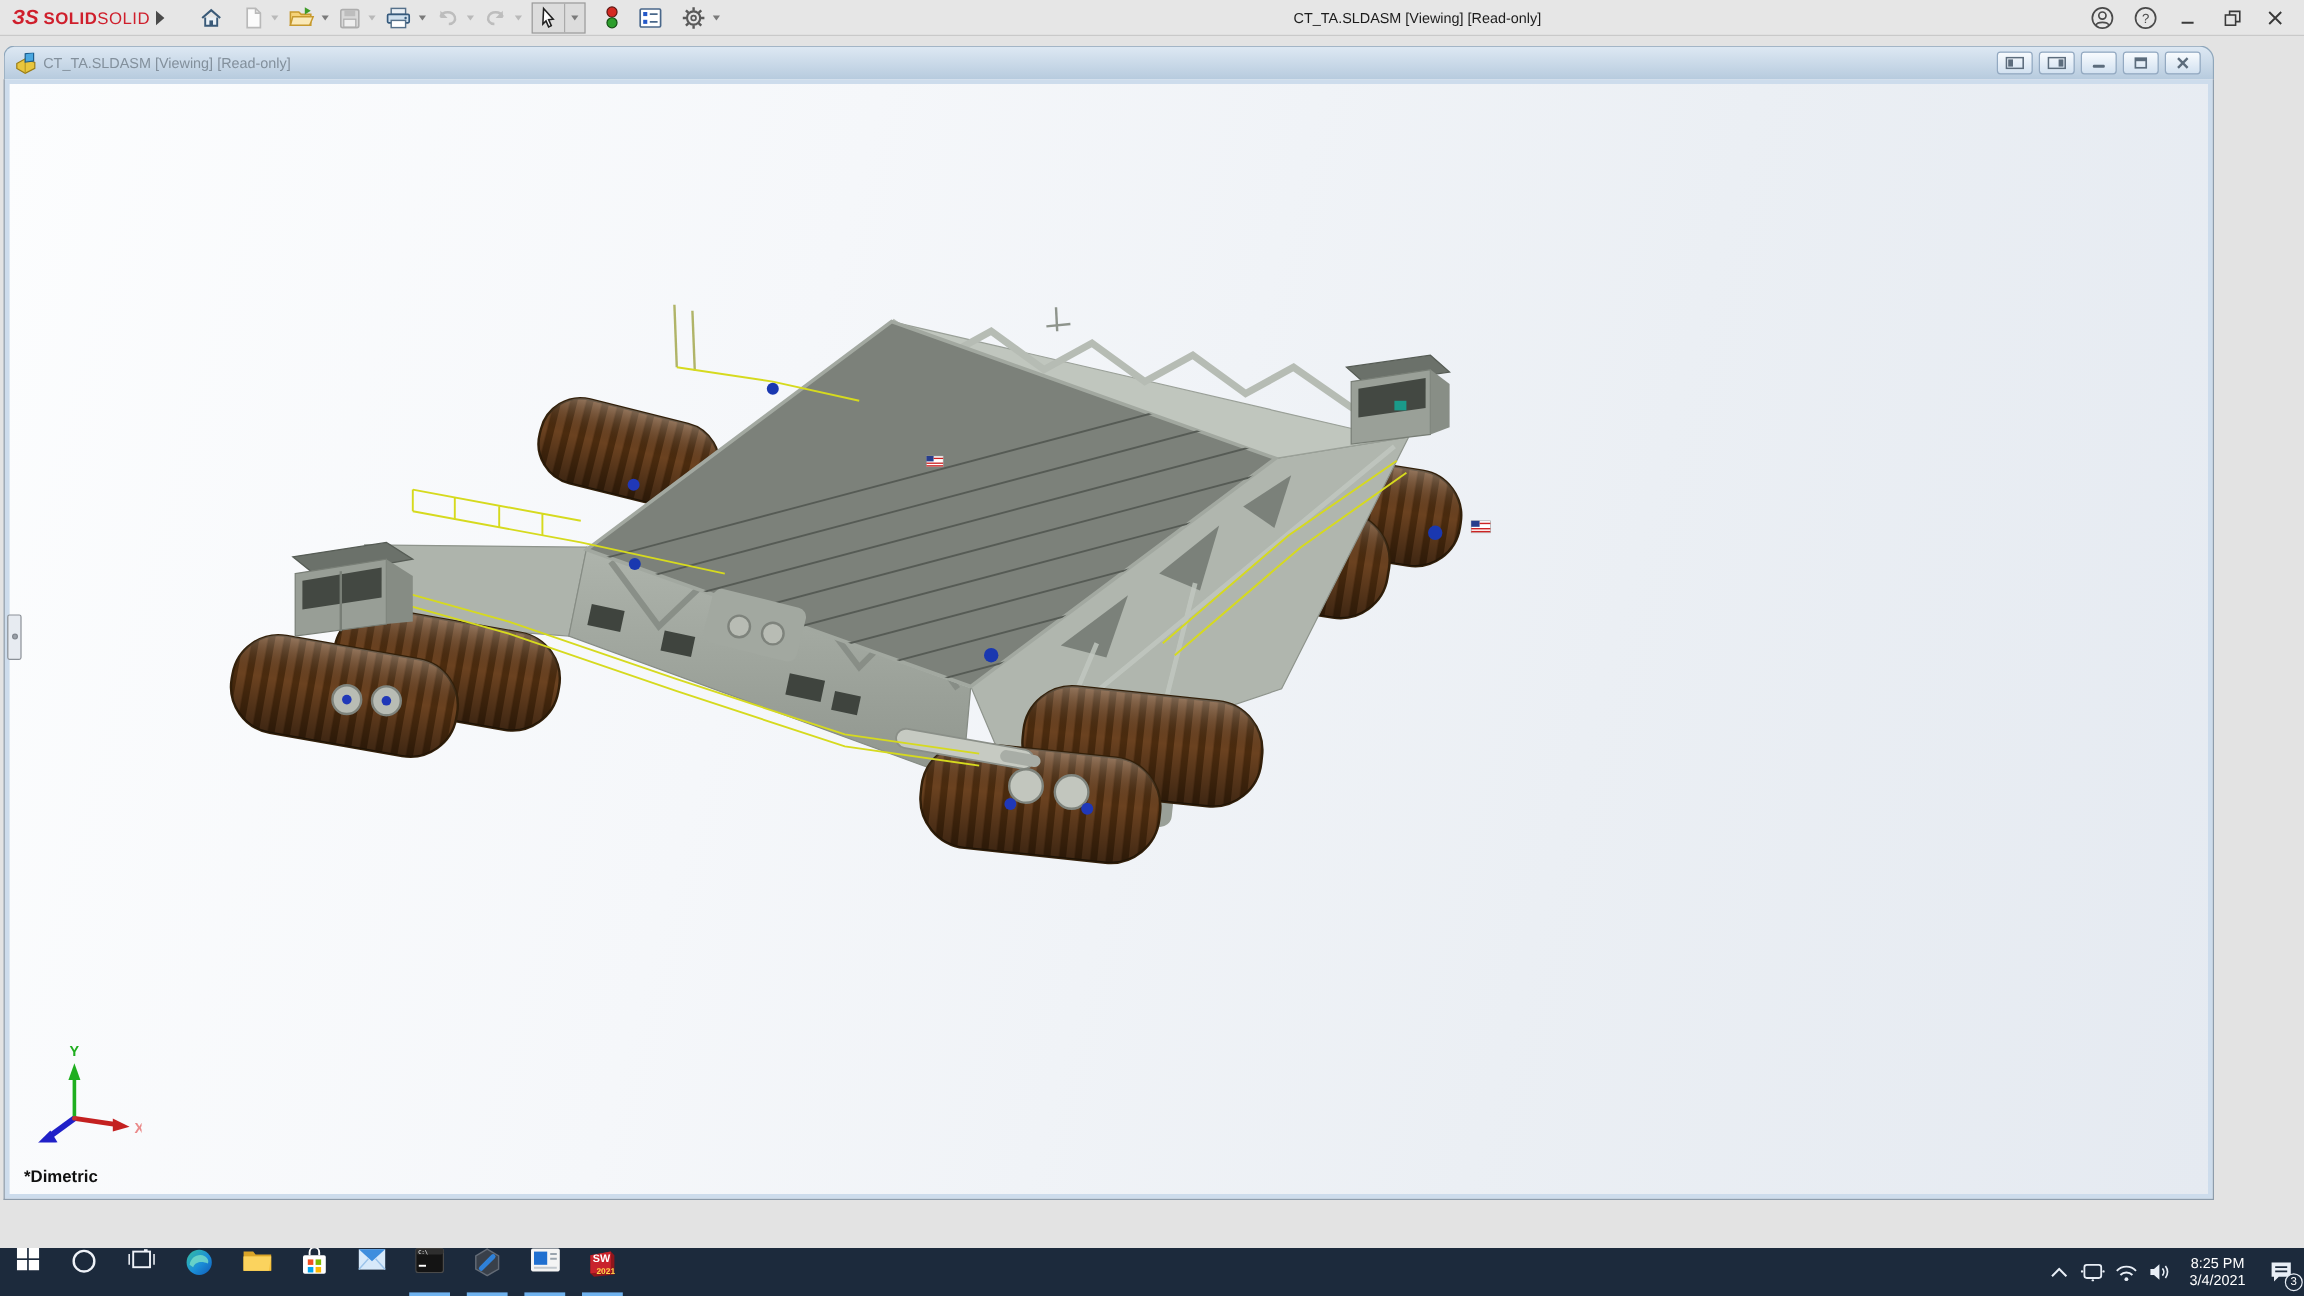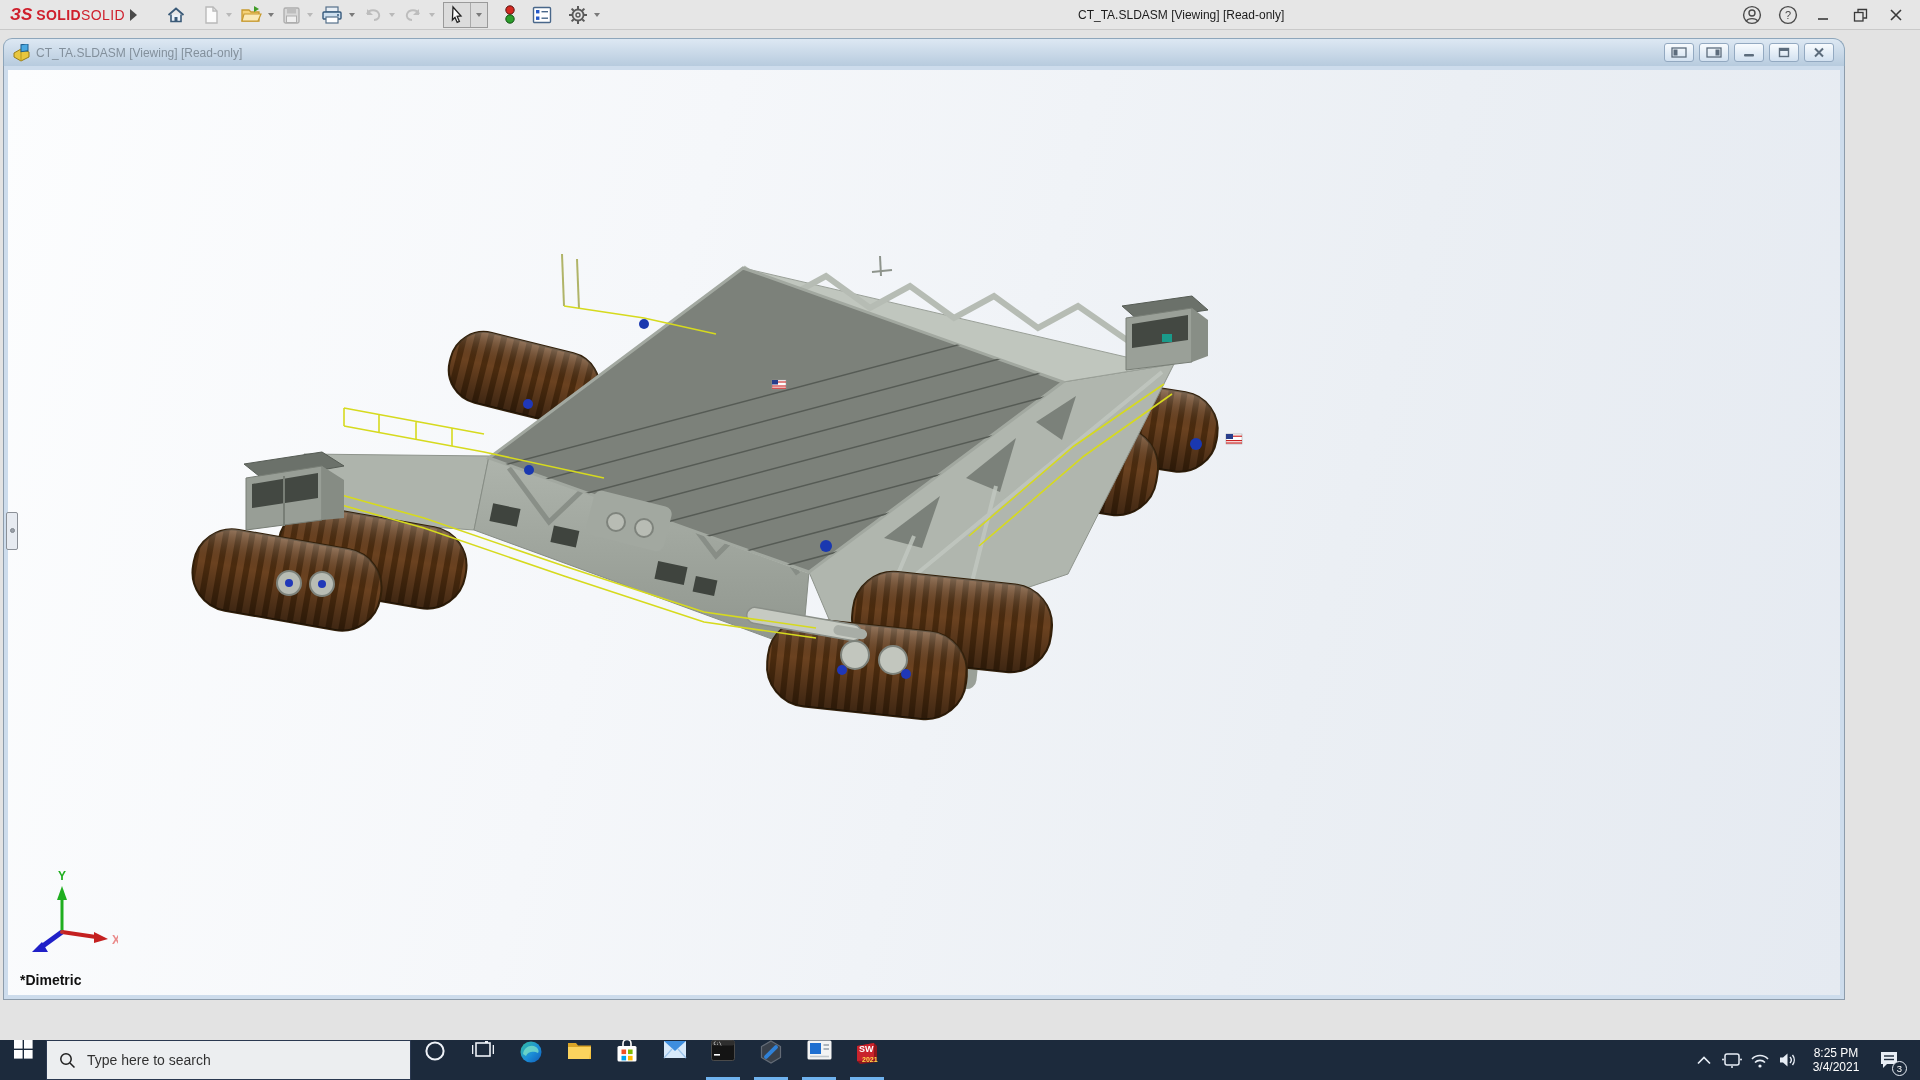--- a/index.html
+++ b/index.html
@@ -57,21 +57,21 @@
   #taskbar { position:absolute; left:0; top:1040px; width:1920px; height:40px;
     background:#1c2a3c; display:flex; align-items:center; z-index:40; }
   .tb-slot { width:48px; height:40px; display:flex; align-items:flex-start; justify-content:center; position:relative; }
   #start-btn { width:46px; }
   #search-box { width:365px; height:40px; background:#eceef0; border:1px solid #2a3850;
     display:flex; align-items:center; padding-left:12px; gap:11px; }
   #search-box input { border:none; outline:none; background:transparent; font-size:14px;
     color:#1f1f1f; width:300px; font-family:"Liberation Sans",sans-serif; }
   #search-box input::placeholder { color:#1f1f1f; opacity:.92; }
   .runline { position:absolute; left:7px; bottom:0; width:34px; height:3px; background:#6fb2ee; }
-  #tray { margin-left:auto; display:flex; align-items:center; gap:8px; padding-right:16px; }
+  #tray { margin-left:auto; display:flex; align-items:center; gap:8px; padding-right:4px; }
   .tray-icon { width:20px; height:40px; display:flex; align-items:center; justify-content:center; }
   #clock { width:60px; text-align:center; color:#fff; font-size:12px; line-height:14px; }
   #action-center { width:30px; height:40px; position:relative; display:flex; align-items:center; justify-content:center; }
   #ac-badge { position:absolute; right:-3px; bottom:4px; width:15px; height:15px; border-radius:50%;
     background:#1c2a3c; border:1.5px solid #e8eef6; color:#fff; font-size:9.5px;
     display:flex; align-items:center; justify-content:center; }
 </style>
 </head>
 <body>
 
@@ -465,27 +465,20 @@
 <div id="taskbar">
   <div class="tb-slot" id="start-btn">
     <svg width="19" height="19" viewBox="0 0 19 19">
       <rect x="0" y="0" width="8.6" height="8.6" fill="#fff"></rect>
       <rect x="10" y="0" width="8.6" height="8.6" fill="#fff"></rect>
       <rect x="0" y="10" width="8.6" height="8.6" fill="#fff"></rect>
       <rect x="10" y="10" width="8.6" height="8.6" fill="#fff"></rect>
     </svg>
   </div>
 
-  <div id="search-box">
-    <svg width="17" height="17" viewBox="0 0 17 17">
-      <circle cx="7" cy="7" r="5.2" fill="none" stroke="#1f1f1f" stroke-width="1.5"></circle>
-      <line x1="11" y1="11" x2="15.5" y2="15.5" stroke="#1f1f1f" stroke-width="1.5"></line>
-    </svg>
-    <input type="text" placeholder="Type here to search" style="">
-  </div>
 
   <div class="tb-slot">
     <svg width="22" height="22" viewBox="0 0 22 22">
       <circle cx="11" cy="11" r="8.6" fill="none" stroke="#eef2f8" stroke-width="2"></circle>
     </svg>
   </div>
   <div class="tb-slot">
     <svg width="22" height="20" viewBox="0 0 22 20">
       <rect x="4" y="3" width="14" height="13" fill="none" stroke="#eef2f8" stroke-width="1.6"></rect>
       <line x1="0.5" y1="5" x2="0.5" y2="14" stroke="#eef2f8" stroke-width="1.6"></line>

